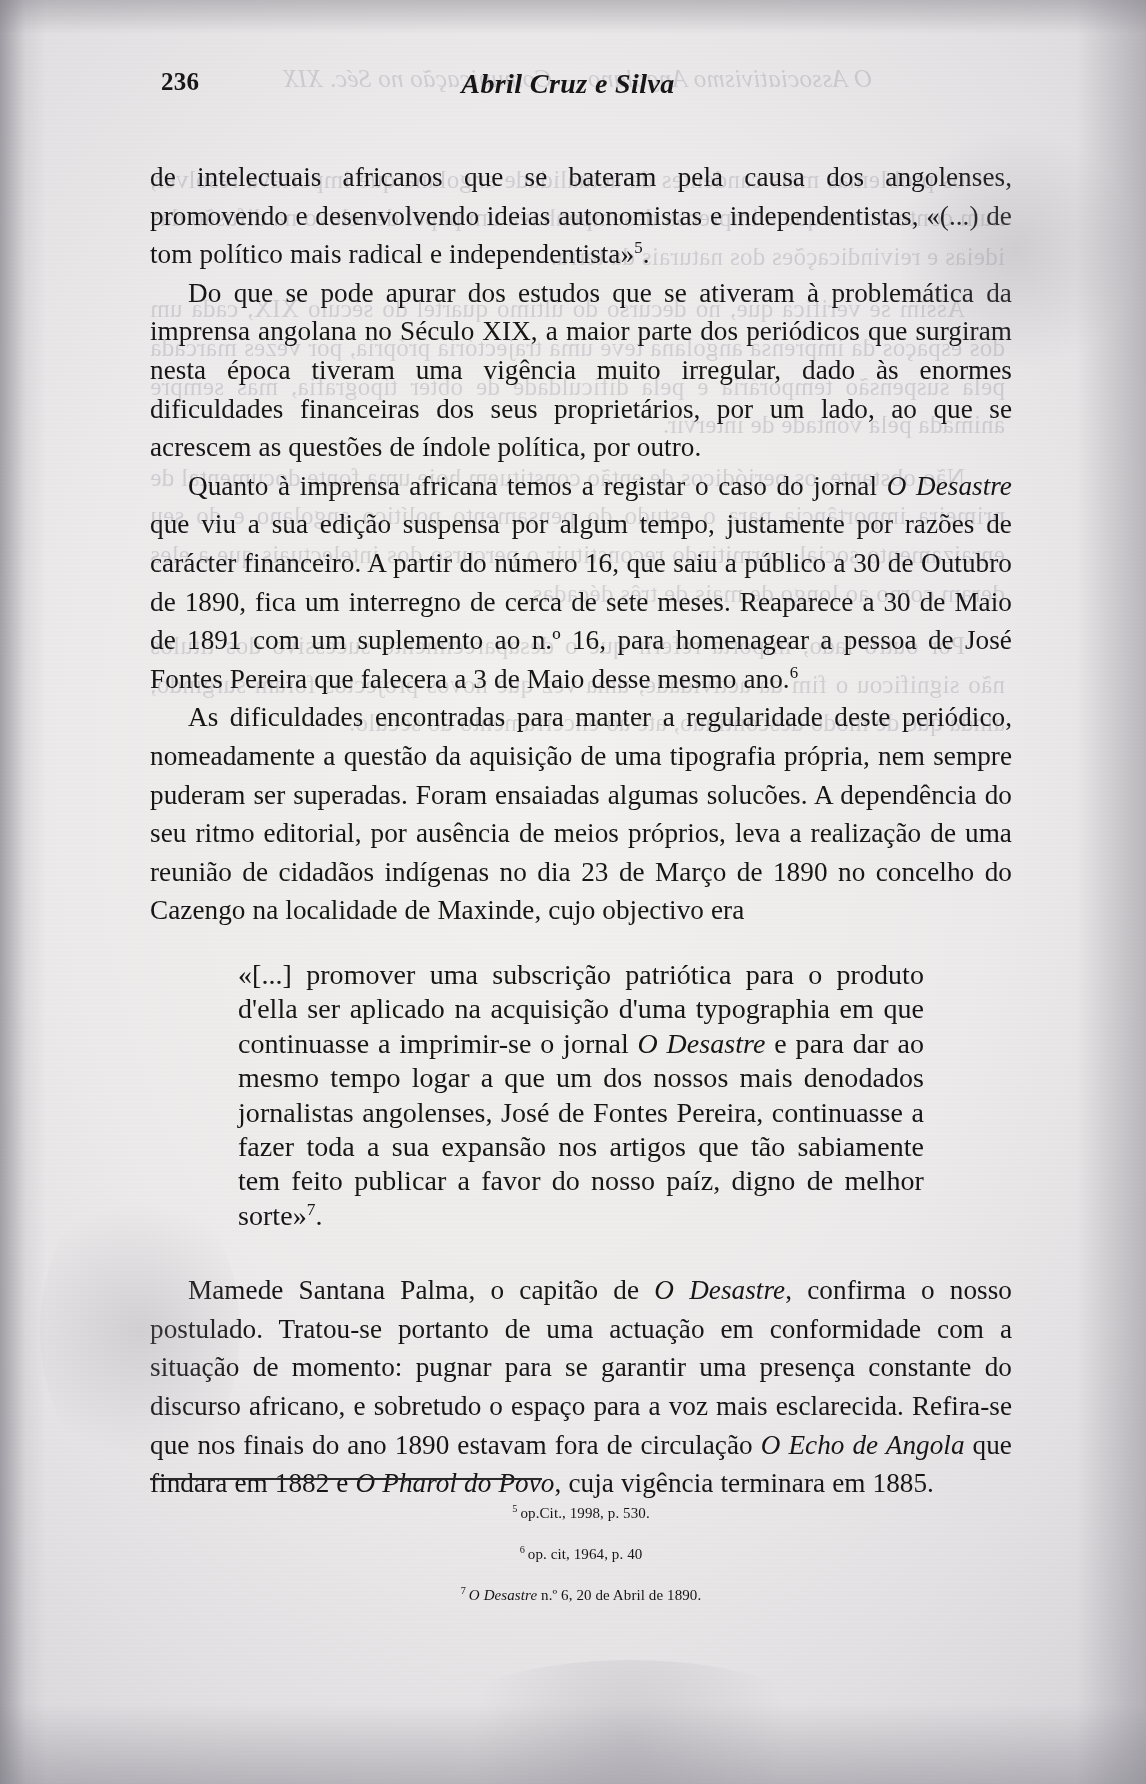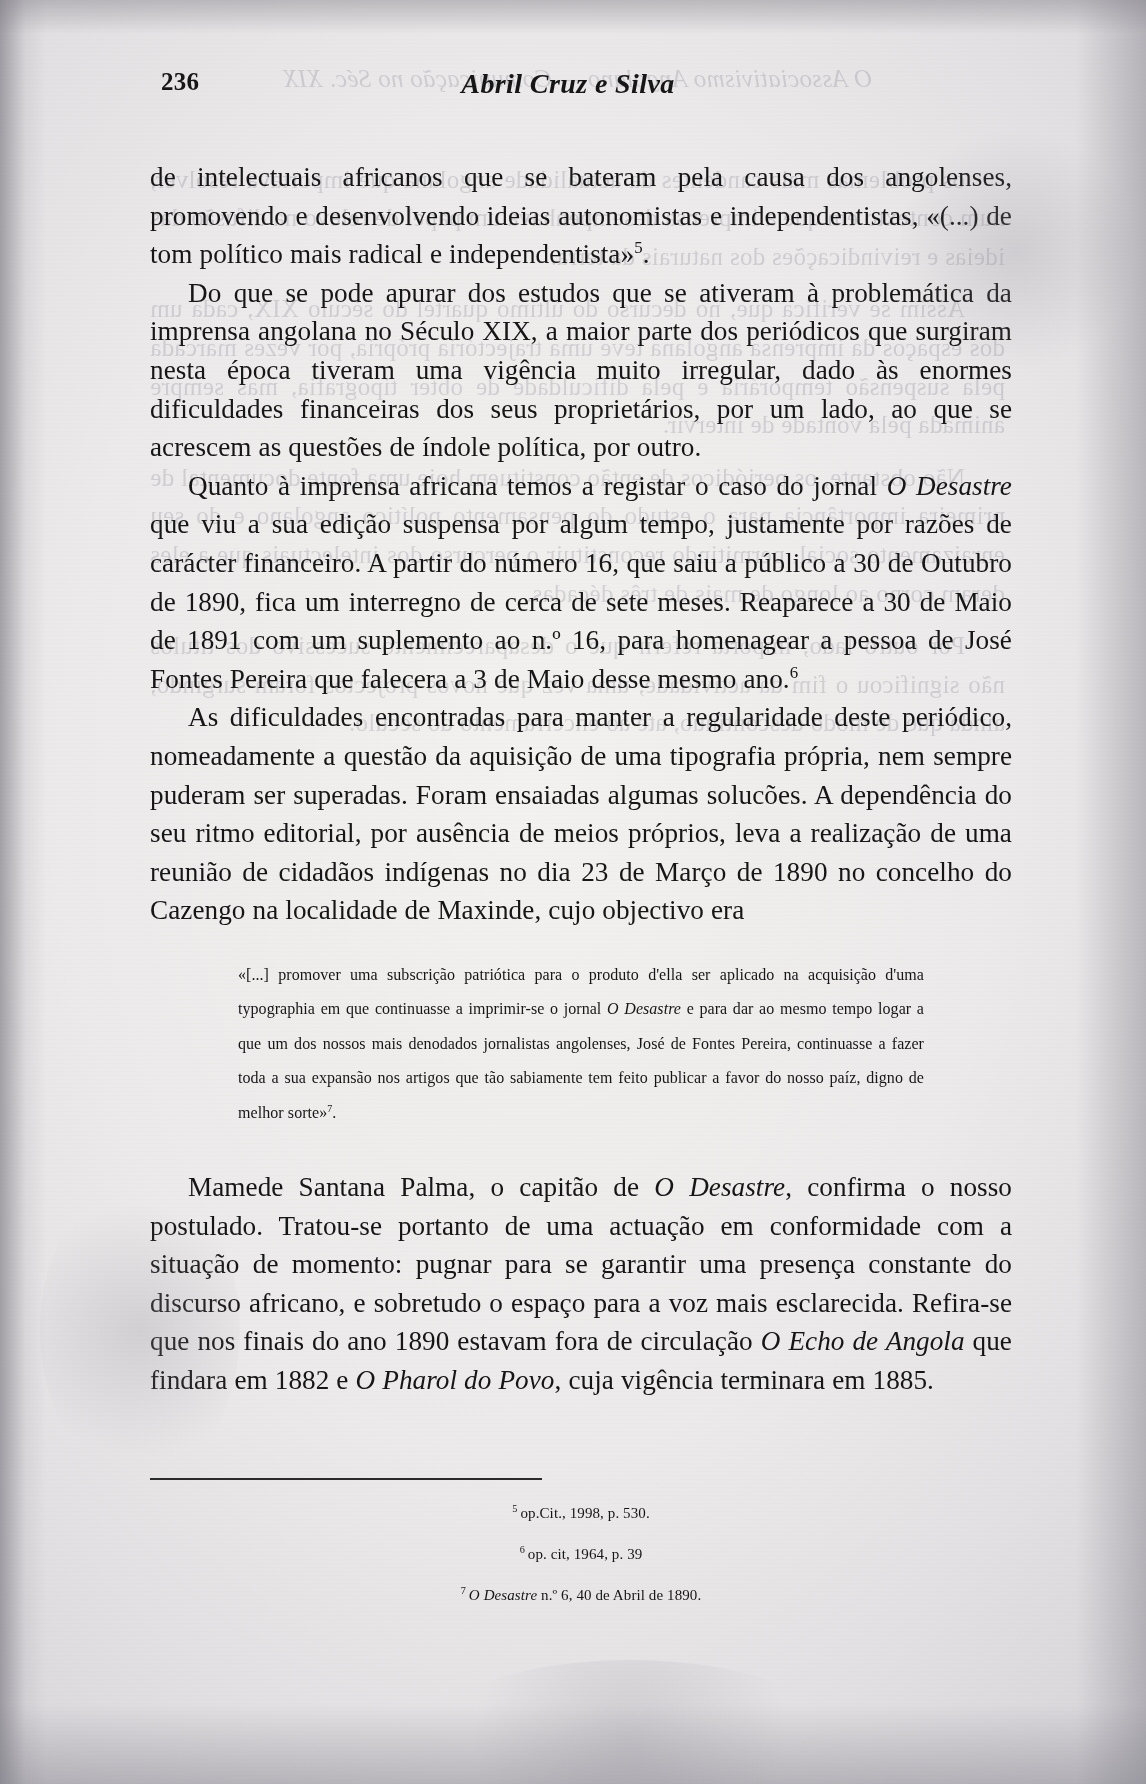--- a/index.html
+++ b/index.html
@@ -121,21 +121,21 @@
   }
 
   blockquote.quote {
     margin: 28px 0 0 0;
     padding: 0 0 0 88px;
     width: 774px;
     box-sizing: border-box;
   }
   blockquote.quote p {
     margin: 0;
-    font-size: 16px;
+    font-size: 28px;
     line-height: 34.4px;
     text-align: justify;
     letter-spacing: .05px;
   }
   .gap-after-quote { height: 38px; }
 
   
   .footnotes {
     position: absolute;
     left: 150px;
@@ -195,23 +195,23 @@
     <p class="ind"><span>Mamede Santana Palma, o capitão de </span><i>O Desastre</i><span>, confirma o nosso postulado. Tratou-se portanto de uma actuação em conformidade com a situação de momento: pugnar para se garantir uma presença constante do discurso africano, e sobretudo o espaço para a voz mais esclarecida. Refira-se que nos finais do ano 1890 estavam fora de circulação </span><i>O Echo de Angola</i><span> que findara em 1882 e </span><i>O Pharol do Povo</i><span>, cuja vigência terminara em 1885.</span></p>
 
 
   </div>
 
   <div class="footnotes">
     <div class="fn-rule"></div>
 
     <p><sup>5</sup><i></i><span>op.Cit., 1998, p. 530.</span></p>
 
-    <p><sup>6</sup><i></i><span>op. cit, 1964, p. 39</span></p>
-
-    <p><sup>7</sup><i>O Desastre</i><span> n.º 6, 40 de Abril de 1890.</span></p>
+    <p><sup>6</sup><i></i><span>op. cit, 1964, p. 40</span></p>
+
+    <p><sup>7</sup><i>O Desastre</i><span> n.º 6, 20 de Abril de 1890.</span></p>
   </div>
 
   <div class="scan-blotch" style="left:40px; top:1180px; width:200px; height:300px;"></div>
   <div class="scan-blotch" style="left:900px; top:120px; width:230px; height:260px;"></div>
   <div class="scan-blotch" style="left:420px; top:1660px; width:420px; height:160px;"></div>
   <div class="scan-noise"></div>
   <div class="scan-edge-left"></div>
   <div class="scan-edge-top"></div>
   <div class="scan-edge-right"></div>
   <div class="scan-edge-bottom"></div>

